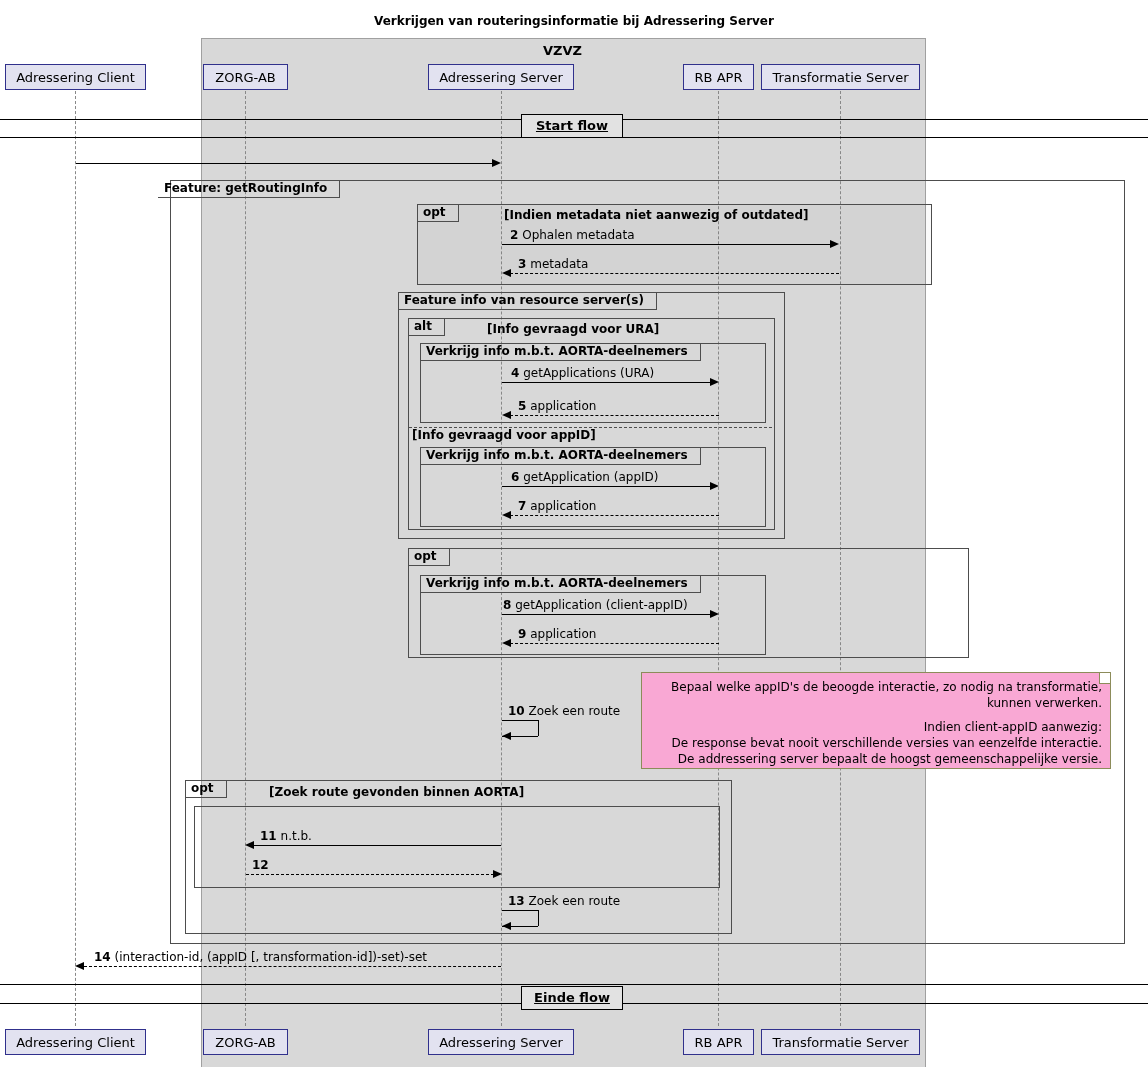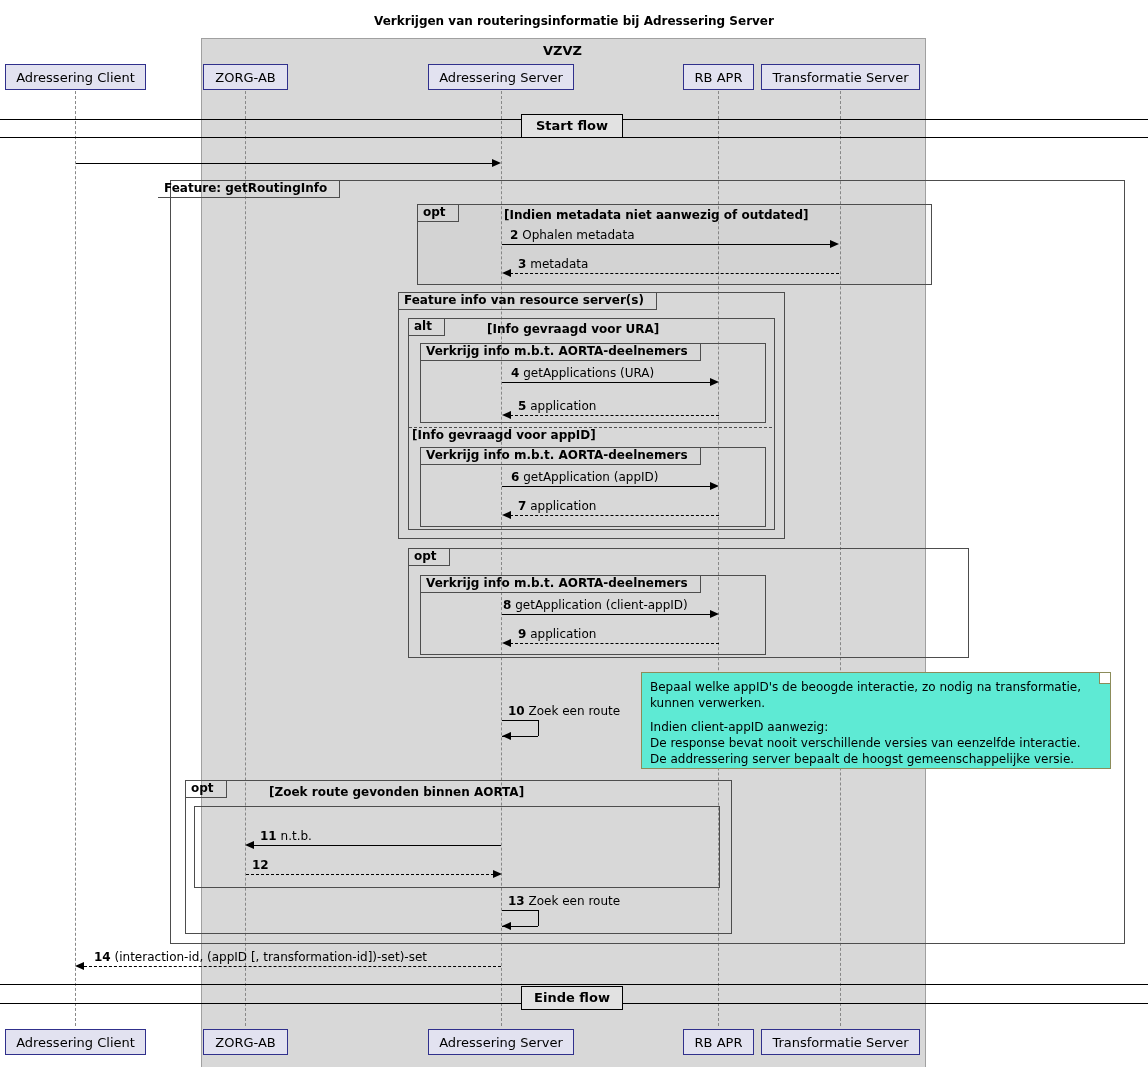--- a/index.html
+++ b/index.html
@@ -18,22 +18,22 @@
   .cond{position:absolute;font-size:12px;font-weight:bold;}
   .divider{position:absolute;border-top:1px dashed #4d4d4d;}
   .msglabel{position:absolute;font-size:12px;white-space:nowrap;}
   .msgnum{font-weight:bold;}
   .arrowline{position:absolute;height:0;border-top:1px solid #000;}
   .arrowline.dashed{border-top:1px dashed #000;}
   .arrowhead{position:absolute;width:0;height:0;border-top:4px solid transparent;border-bottom:4px solid transparent;}
   .arrowhead.right{border-left:9px solid #000;}
   .arrowhead.left{border-right:9px solid #000;}
   .sep{position:absolute;left:0;width:1148px;border-top:1px solid #000;}
-  .seplabel{position:absolute;background:#e2e2e2;border:1px solid #000;font-size:13px;font-weight:bold;text-align:center;line-height:22px;height:22px;}
-  .note{position:absolute;background:#5eead4;border:1px solid #8c8c5a;font-size:12px;line-height:16px;padding:6px 8px;box-sizing:border-box;}
+  .seplabel{position:absolute;background:#e2e2e2;border:1px solid #000;font-size:13px;font-weight:bold;text-align:center;line-height:22px;height:22px;text-decoration:underline;}
+  .note{position:absolute;background:#f9a8d4;border:1px solid #8c8c5a;font-size:12px;line-height:16px;padding:6px 8px;box-sizing:border-box;text-align:right;}
   .note .fold{position:absolute;right:0;top:0;width:10px;height:10px;background:#fff;border-left:1px solid #8c8c5a;border-bottom:1px solid #8c8c5a;}
   .selfloop{position:absolute;}
   .selfloop .top{position:absolute;left:0;top:0;width:36px;border-top:1px solid #000;}
   .selfloop .right{position:absolute;left:36px;top:0;height:16px;border-left:1px solid #000;}
   .selfloop .bot{position:absolute;left:0;top:16px;width:36px;border-top:1px solid #000;}
 </style>
 </head>
 <body>
 
 <div id="canvas">

